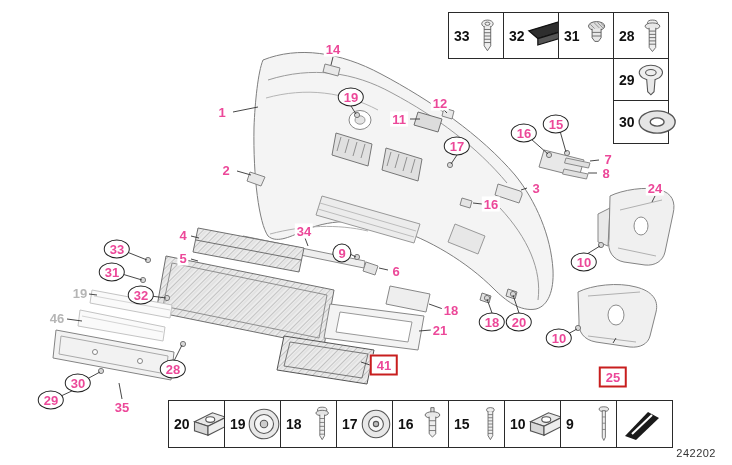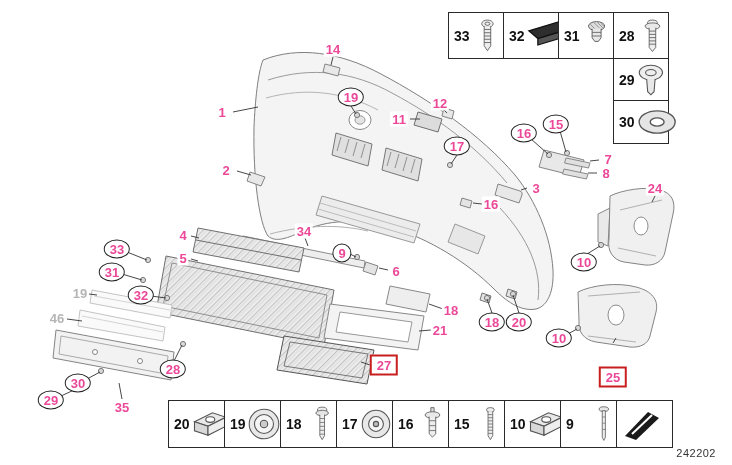--- a/index.html
+++ b/index.html
@@ -216,21 +216,21 @@
       <div class="callout plain" style="left: 440px; top: 103px;">12</div>
       <div class="callout plain" style="left: 491px; top: 204px;">16</div>
       <div class="callout plain" style="left: 333px; top: 49px;">14</div>
       <div class="callout circled" style="left: 556px; top: 124px;">15</div>
       <div class="callout circled" style="left: 524px; top: 133px;">16</div>
       <div class="callout circled" style="left: 457px; top: 146px;">17</div>
       <div class="callout circled" style="left: 492px; top: 322px;">18</div>
       <div class="callout circled" style="left: 351px; top: 97px;">19</div>
       <div class="callout circled" style="left: 519px; top: 322px;">20</div>
       <div class="callout plain" style="left: 440px; top: 330px; text-align: right;">21</div>
-      <div class="callout redbox" style="left: 384px; top: 365px; border-color: rgb(200, 30, 30);">27</div>
+      <div class="callout redbox" style="left: 384px; top: 365px; border-color: rgb(200, 30, 30);">41</div>
       <div class="callout plain" style="left: 451px; top: 310px;">18</div>
       <div class="callout plain" style="left: 655px; top: 188px;">24</div>
       <div class="callout redbox" style="left: 613px; top: 353px; border-color: rgb(200, 30, 30); margin-top: 24px;">25</div>
       <div class="callout dimmed" style="left: 80px; top: 293px;">19</div>
       <div class="callout dimmed" style="left: 57px; top: 318px;">46</div>
       <div class="callout circled" style="left: 173px; top: 369px;">28</div>
       <div class="callout circled" style="left: 51px; top: 400px;">29</div>
       <div class="callout circled" style="left: 78px; top: 383px;">30</div>
       <div class="callout circled" style="left: 112px; top: 272px;">31</div>
       <div class="callout circled" style="left: 141px; top: 295px;">32</div>

